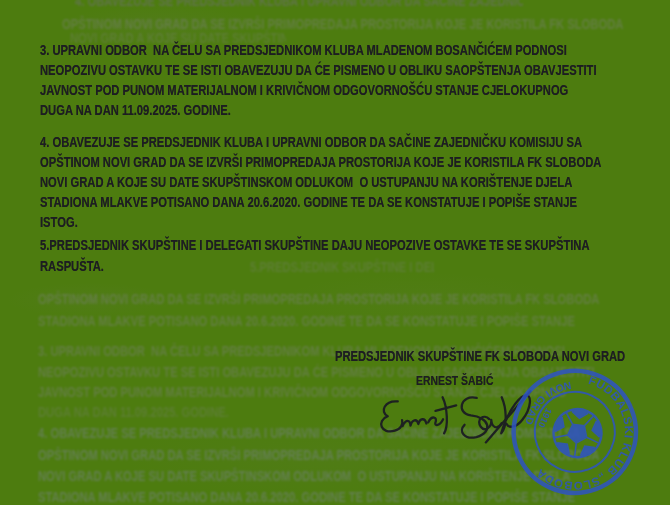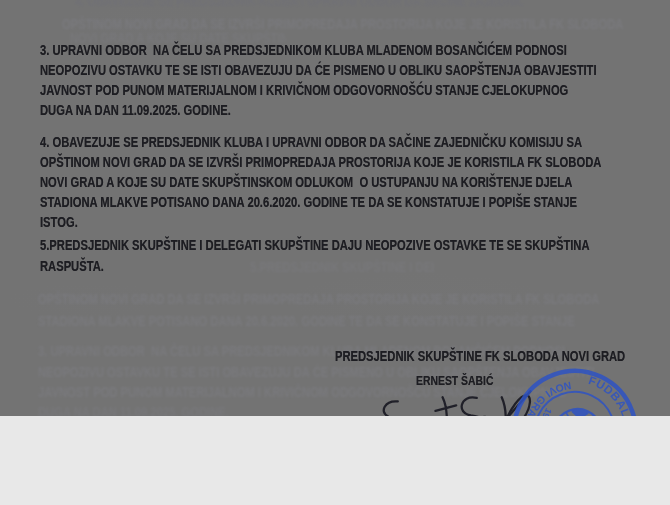--- a/index.html
+++ b/index.html
@@ -1,18 +1,18 @@
 <!DOCTYPE html>
 <html><head>
 <meta charset="utf-8">
 <style>
   html,body { margin:0; padding:0; background:#e8e8e8; }
   #page {
-    position:relative; width:670px; height:416px;
-    background:#737373; overflow:hidden;
+    position:relative; width:670px; height:505px;
+    background:#4d7c0f; overflow:hidden;
     font-family:"Liberation Sans", sans-serif;
   }
   
   #page::before {
     content:""; position:absolute; inset:0; pointer-events:none;
     background:
       radial-gradient(140px 30px at 160px 25px, rgba(120,120,125,0.10), transparent 70%),
       radial-gradient(200px 40px at 420px 300px, rgba(130,130,135,0.05), transparent 70%),
       radial-gradient(120px 25px at 90px 300px, rgba(120,120,125,0.08), transparent 70%),
       radial-gradient(300px 60px at 330px 460px, rgba(120,125,135,0.05), transparent 70%);

